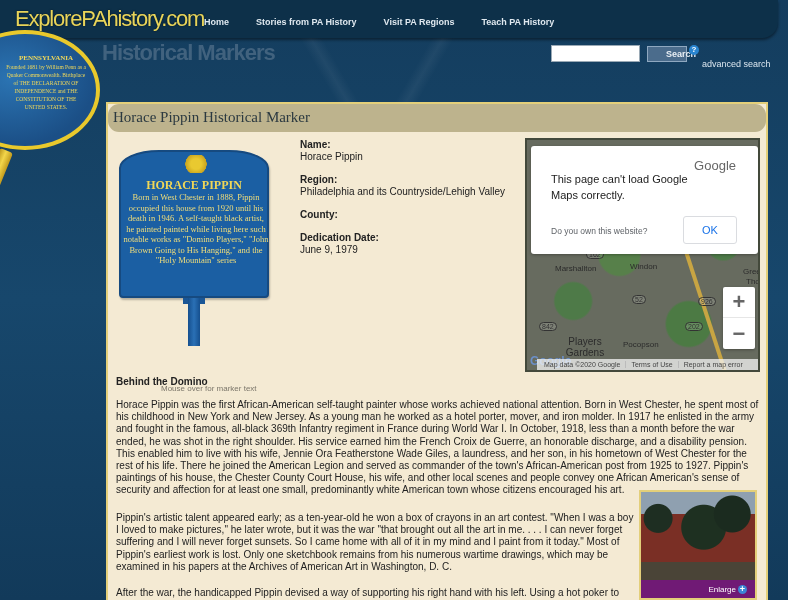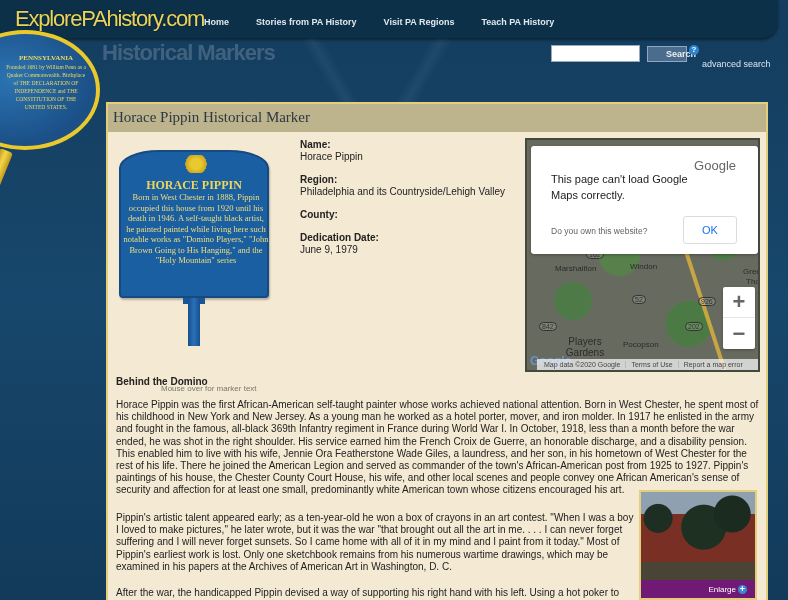--- a/index.html
+++ b/index.html
@@ -77,21 +77,21 @@
   }
   
   .panel {
     position: absolute; left: 106px; top: 102px; width: 662px; height: 510px;
     background: #f4ead3;
     border: 2px solid #e3cf7a;
   }
   .panel-header {
     height: 28px; background: #bdb38d;
     padding: 5px 0 0 5px;
-    font-family: "Liberation Serif", serif; font-size: 15px; color: #2b3940;
+    font-family: "Liberation Serif", serif; font-size: 15px; color: #2b3940; border-radius: 11px;
   }
   .marker-photo {
     position: absolute; left: 8px; top: 34px; width: 150px; height: 190px;
   }
   .marker-sign {
     position: absolute; left: 3px; top: 12px; width: 150px; height: 148px;
     background: #1b5fa3; border: 2px solid #164a80;
     border-radius: 40px 40px 4px 4px / 18px 18px 4px 4px;
     box-shadow: 1px 2px 2px rgba(0,0,0,0.25);
   }

